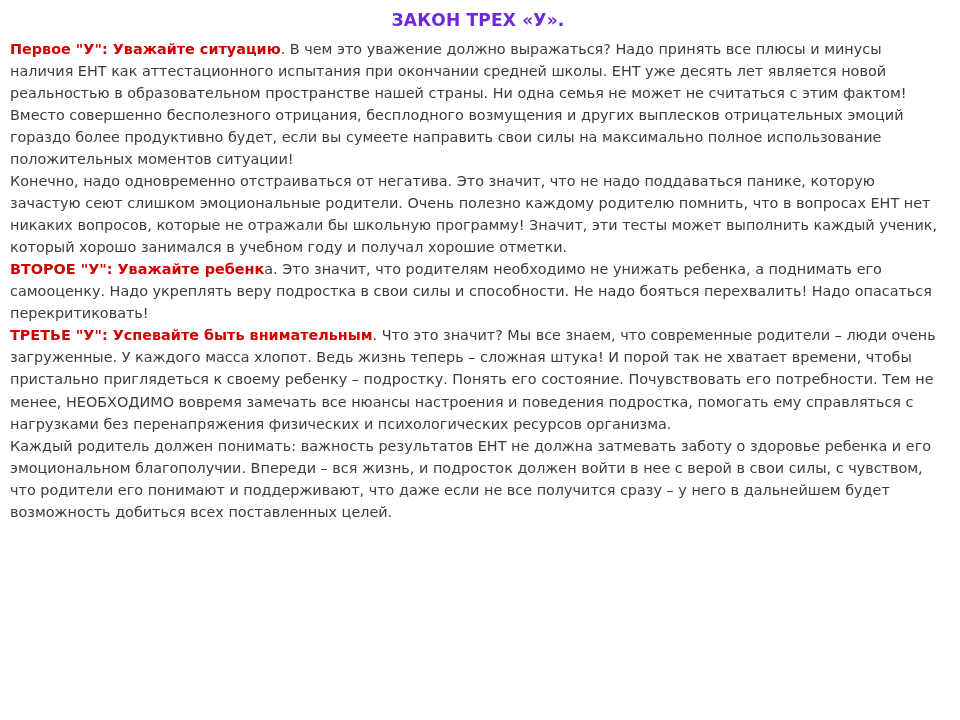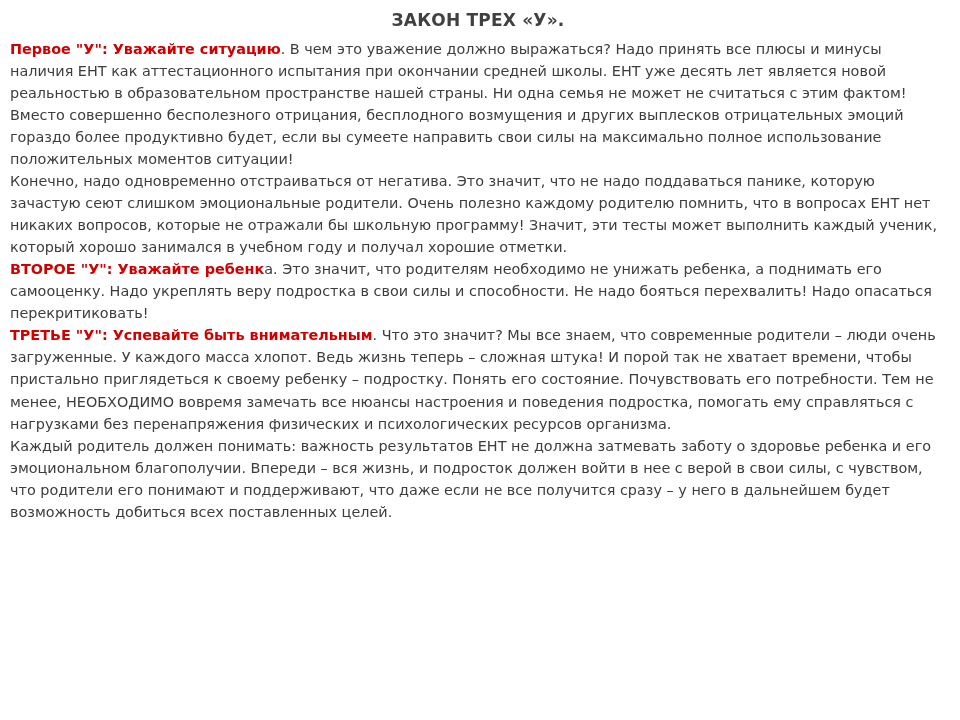--- a/index.html
+++ b/index.html
@@ -17,21 +17,21 @@
   .page {
     width: 960px;
     height: 720px;
     box-sizing: border-box;
     padding: 8px 14px 0 10px;
   }
   .doc-title {
     text-align: center;
     font-weight: bold;
     font-size: 17px;
-    color: #404040;
+    color: #6d28d9;
     margin: 2px 0 8px 0;
     letter-spacing: 0.2px;
   }
   p.para {
     margin: 0 0 0 0;
     font-size: 14.4px;
     line-height: 1.53;
     text-align: left;
     color: #3d3d3d;
   }

